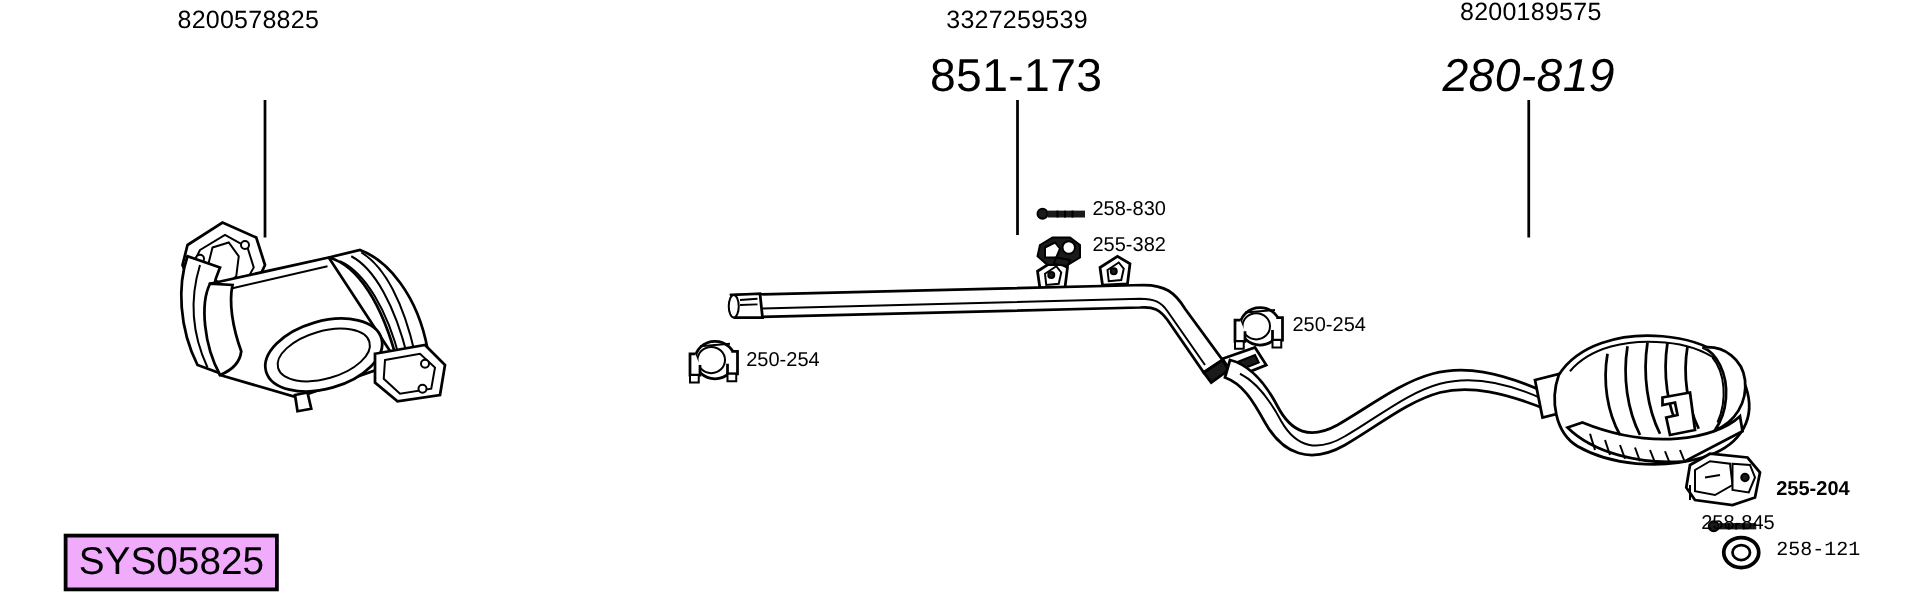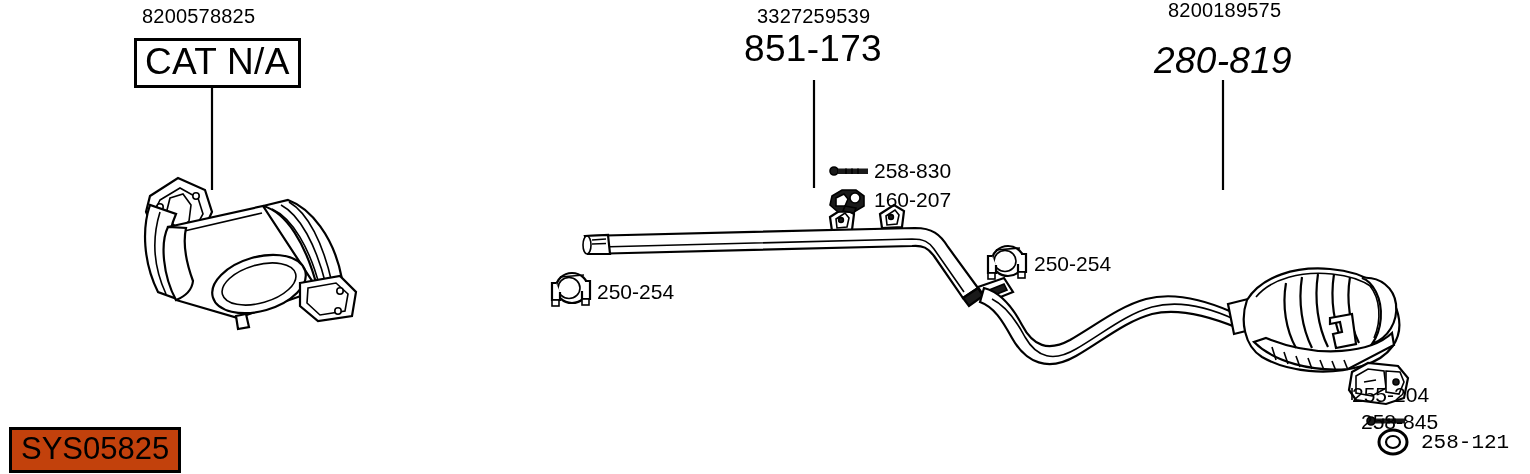--- a/index.html
+++ b/index.html
@@ -33,27 +33,28 @@
   .ref-big {
     font-size: 37px;
     letter-spacing: 0.3px;
   }
   .boxed {
     border: 3px solid #000;
     padding: 2px 8px 5px 8px;
     background: #fff;
   }
   .part-lbl {
-    font-size: 21px;
+    font-size: 16px;
   }
   .sys-lbl {
     font-size: 31px;
     border: 3px solid #000;
     padding: 3px 9px 6px 9px;
-    background: #c2410c;
+    background: #f0abfc;
+    margin-left: 42px;
   }
   svg.art {
     position: absolute;
     left: 0;
     top: 0;
     width: 1530px;
     height: 474px;
     overflow: visible;
   }
   .ln { stroke: #000; fill: none; }
@@ -246,37 +247,36 @@
     </g>
 
     <g>
       <ellipse class="ln w3 fillw" cx="1393" cy="442" rx="14" ry="12"></ellipse>
       <ellipse class="ln w2 fillw" cx="1393" cy="442" rx="7" ry="6"></ellipse>
     </g>
 
   </svg>
 
   <div class="lbl ref-small" style="left:142px; top:6px;">8200578825</div>
-  <div class="lbl ref-big boxed" style="left:134px; top:38px;">CAT N/A</div>
 
   <div class="lbl ref-small" style="left:757px; top:6px;">3327259539</div>
-  <div class="lbl ref-big" style="left:744px; top:30px;text-align:right;">851-173</div>
+  <div class="lbl ref-big" style="left:744px; top:42px;text-align:right;">851-173</div>
 
   <div class="lbl ref-small" style="left:1168px; top:0;">8200189575</div>
   <div class="lbl ref-big" style="left:1154px; top:42px;font-style:italic;">280-819</div>
 
   <div class="lbl part-lbl" style="left:874px; top:160px;">258-830</div>
 
-  <div class="lbl part-lbl" style="left:874px; top:189px;">160-207</div>
+  <div class="lbl part-lbl" style="left:874px; top:189px;">255-382</div>
 
   <div class="lbl part-lbl" style="left:597px; top:281px;">250-254</div>
 
   <div class="lbl part-lbl" style="left:1034px; top:253px;">250-254</div>
 
-  <div class="lbl part-lbl" style="left:1352px; top:384px;">255-204</div>
+  <div class="lbl part-lbl" style="left:1421px; top:384px;font-weight:bold;">255-204</div>
 
   <div class="lbl part-lbl" style="left:1361px; top:411px;">258-845</div>
 
   <div class="lbl part-lbl" style="left:1421px; top:432px;font-family:Liberation Mono, monospace;">258-121</div>
 
   <div class="lbl sys-lbl" style="left:9px; top:427px;">SYS05825</div>
 
 </div>
 
 </body></html>

